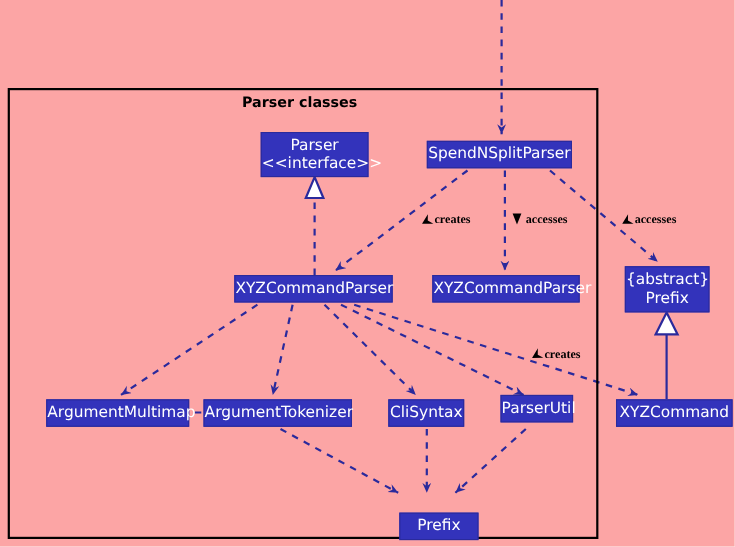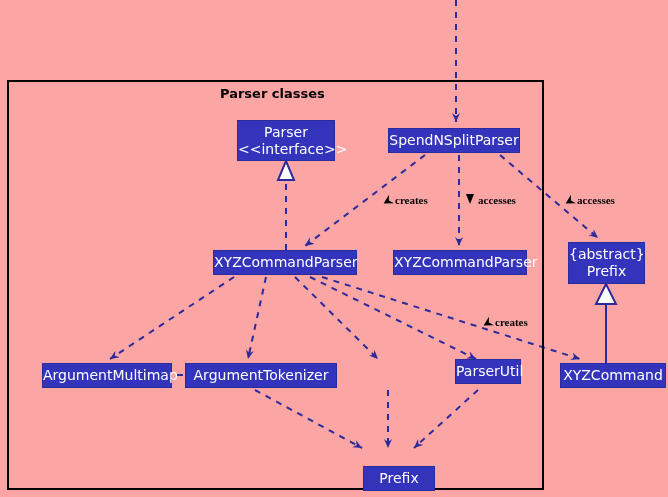--- a/index.html
+++ b/index.html
@@ -185,24 +185,27 @@
 
   <div class="uml-box" style="left:568px; top:242px; width:77px; height:42px;">
     <span class="ln">{abstract}</span>
     <span class="ln">Prefix</span>
   </div>
 
   <div class="uml-box" style="left:22px; top:363px; width:130px; height:25px;margin-left:20px;">
     <span class="ln">ArgumentMultimap</span>
   </div>
 
-  <div class="uml-box" style="left:185px; top:363px; width:152px; height:25px;">
+  <div class="uml-box" style="left:185px; top:363px; width:135px; height:25px;">
     <span class="ln">ArgumentTokenizer</span>
   </div>
 
+  <div class="uml-box" style="left:353px; top:363px; width:69px; height:25px;">
+    <span class="ln">CliSyntax</span>
+  </div>
 
   <div class="uml-box" style="left:455px; top:359px; width:66px; height:25px;">
     <span class="ln">ParserUtil</span>
   </div>
 
   <div class="uml-box" style="left:560px; top:363px; width:106px; height:25px;">
     <span class="ln">XYZCommand</span>
   </div>
 
   <div class="uml-box" style="left:363px; top:466px; width:72px; height:25px;">

